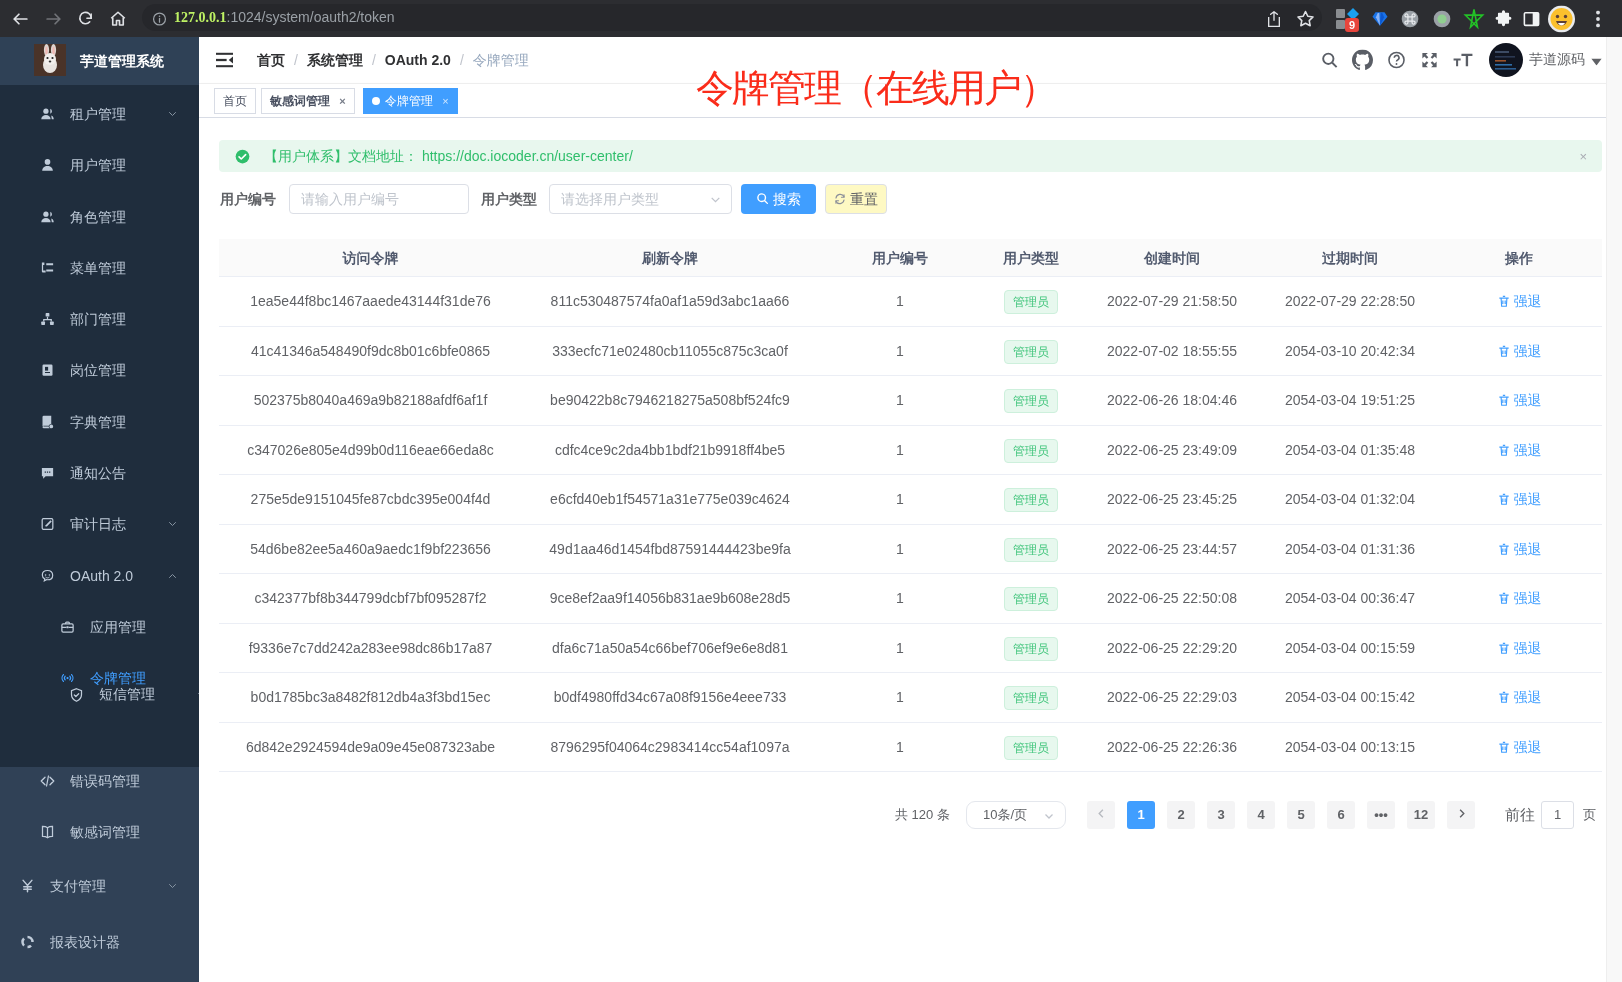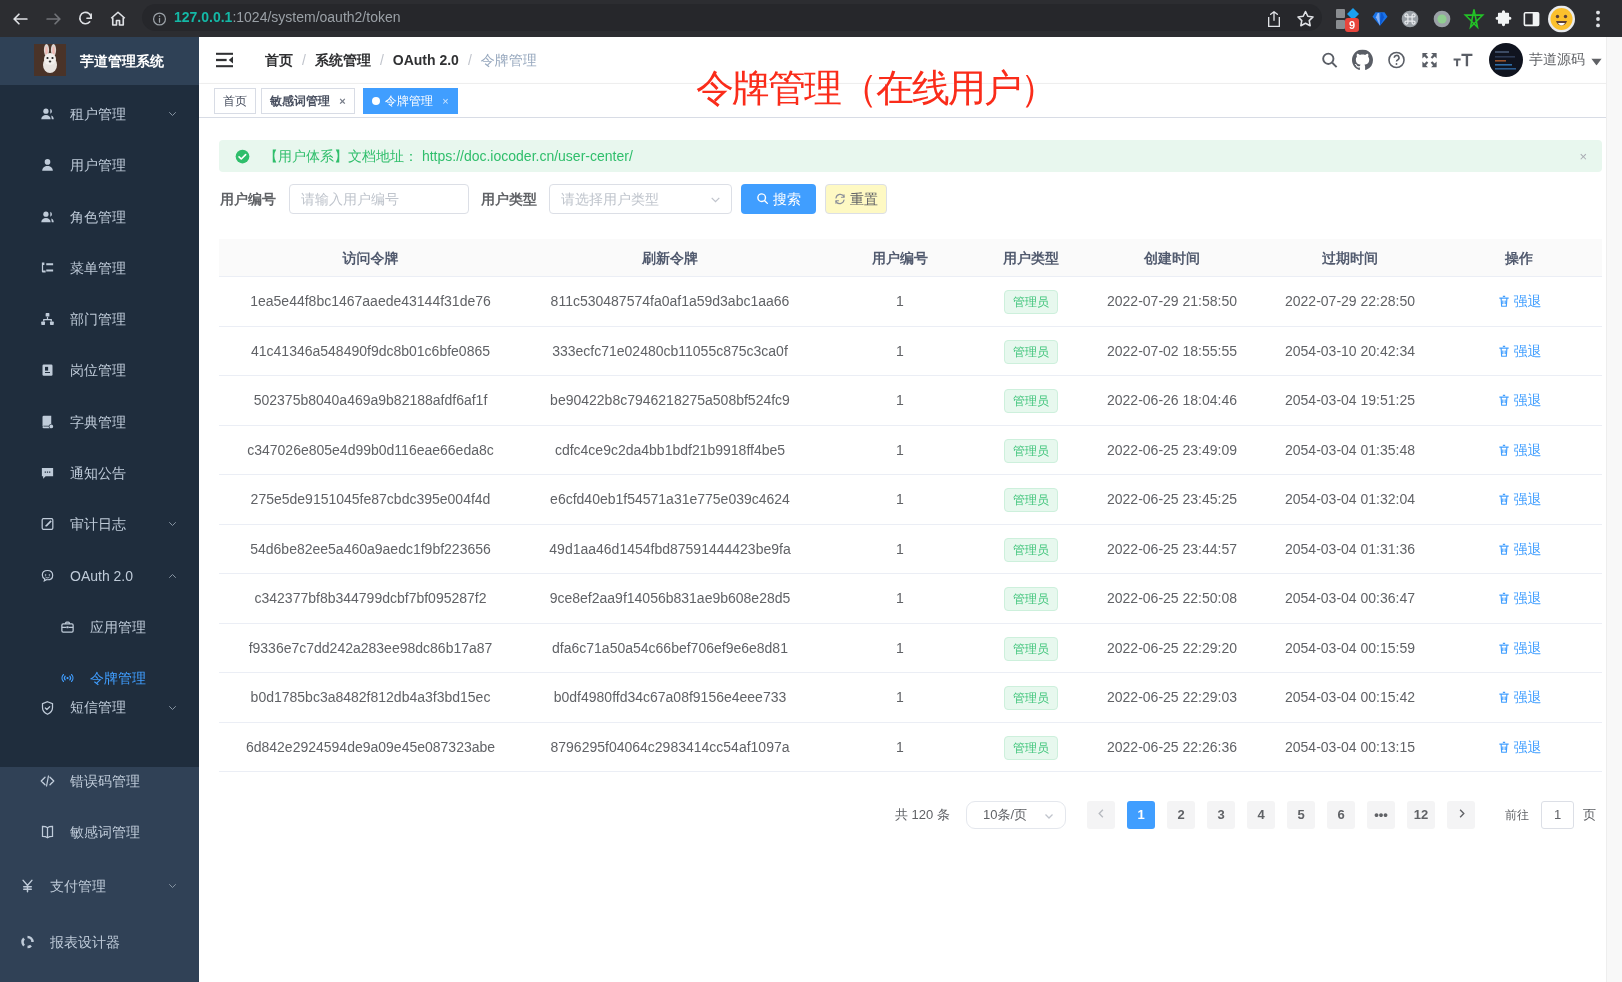--- a/index.html
+++ b/index.html
@@ -5,42 +5,42 @@
 * { margin:0; padding:0; box-sizing:border-box; }
 html,body { width:1622px; height:982px; overflow:hidden; background:#fff;
   font-family:"Liberation Sans", sans-serif; }
 
 
 #chrome { position:absolute; left:0; top:0; width:1622px; height:37px; background:#2c2d31; }
 #chrome svg { display:block; }
 .cico { position:absolute; top:50%; transform:translateY(-50%); }
 #omnibox { position:absolute; left:142px; top:4px; width:1180px; height:27px; border-radius:13.5px; background:#26272b; }
 #urltext { position:absolute; left:174px; top:0; height:35px; line-height:35px; font-size:14px; color:#9aa0a6; white-space:nowrap; }
-#urltext b { color:#14b8a6; font-weight:700; }
+#urltext b { color:#bef264; font-weight:700;font-family:Liberation Serif, serif; }
 
 
 #sidebar { position:absolute; left:0; top:37px; width:199px; height:945px; background:#304156; }
 #logo { position:absolute; left:0; top:0; width:199px; height:48px; background:#2f4156; }
 #logoimg { position:absolute; left:34px; top:7px; width:32px; height:32px; }
 #logotitle { position:absolute; left:80px; top:0; height:48px; line-height:48px; color:#fff; font-weight:700; font-size:14px; }
 #menudark { position:absolute; left:0; top:48px; width:199px; height:682px; background:#1f2d3d; }
 .mi { position:absolute; left:0; width:199px; height:51px; }
 .mi .ic { position:absolute; left:40px; top:50%; transform:translateY(-50%); width:15px; height:15px; }
 .mi .tx { position:absolute; left:70px; top:0; height:51px; line-height:51px; font-size:14px; color:#bfcbd9; white-space:nowrap; }
 .mi .ar { position:absolute; right:22px; top:50%; width:9px; height:9px; transform:translateY(-50%); }
 .mi.sub2 .ic { left:60px; }
 .mi.sub2 .tx { left:90px; }
 .mi.top { height:56px; }
 .mi.top .ic { left:20px; }
 .mi.top .tx { left:50px; height:56px; line-height:56px; }
 .active .tx { color:#409eff; }
 
 
 #navbar { position:absolute; left:199px; top:37px; width:1423px; height:47px; background:#fff; border-bottom:1px solid #f1f1f1; }
-#crumbs { position:absolute; left:58px; top:0; height:47px; line-height:47px; font-size:14px; color:#303133; font-weight:600; white-space:nowrap;margin-left:8px; }
+#crumbs { position:absolute; left:58px; top:0; height:47px; line-height:47px; font-size:14px; color:#303133; font-weight:600; white-space:nowrap; }
 #crumbs .sep { color:#c0c4cc; font-weight:300; padding:0 9px; }
 #crumbs .last { color:#97a8be; font-weight:400; }
 .ntool { position:absolute; top:50%; transform:translateY(-50%); }
 
 
 #tagsbar { position:absolute; left:199px; top:84px; width:1423px; height:34px; background:#fff; border-bottom:1px solid #d8dce5; box-shadow:0 1px 3px 0 rgba(0,0,0,.08); }
 .tag { position:absolute; top:4px; height:26px; line-height:24px; border:1px solid #d8dce5; background:#fff; color:#495060; font-size:12px; padding:0 8px; white-space:nowrap; }
 .tag.on { background:#409eff; border-color:#409eff; color:#fff; }
 .tag .dot { display:inline-block; width:8px; height:8px; border-radius:50%; background:#fff; margin-right:5px; position:relative; top:0px; }
 .tag .x { margin-left:6px; font-size:11px; color:inherit; opacity:.75; }
@@ -248,21 +248,21 @@
         </svg>
         <span class="tx">应用管理</span>
       </div>
   <div class="mi sub sub2 active" style="top:567.5px;">
         <svg class="ic" width="15" height="15" viewBox="0 0 24 24">
           <path d="M5.5 6.5a8 8 0 0 0 0 11 M18.5 6.5a8 8 0 0 1 0 11 M8.3 9a4.5 4.5 0 0 0 0 6 M15.7 9a4.5 4.5 0 0 1 0 6" fill="none" stroke="#409eff" stroke-width="2" stroke-linecap="round"></path>
           <circle cx="12" cy="12" r="1.8" fill="#409eff"></circle>
         </svg>
         <span class="tx">令牌管理</span>
       </div>
-  <div class="mi sub" style="top:597px;">
+  <div class="mi sub" style="top:584px;margin-left:29px;">
         <svg class="ic" width="15" height="15" viewBox="0 0 24 24" fill="#bfcbd9">
           <path d="M12 2l8 3v6c0 5-3.4 8.8-8 11-4.6-2.2-8-6-8-11V5z" fill="none" stroke="#bfcbd9" stroke-width="2"></path>
           <path d="M8.5 12l2.5 2.5 4.5-4.5" fill="none" stroke="#bfcbd9" stroke-width="2" stroke-linecap="round" stroke-linejoin="round"></path>
         </svg>
         <span class="tx">短信管理</span>
         <svg class="ar" width="10" height="10" viewBox="0 0 24 24" fill="none" stroke="#8a97a5" stroke-width="2.6" stroke-linecap="round">
           <path d="M4 8l8 8 8-8"></path>
         </svg>
       </div>
   <div class="mi sub" style="top:670.5px;">
@@ -514,19 +514,19 @@
     <span class="pbtn" style="left:968px;">2</span>
     <span class="pbtn" style="left:1008px;">3</span>
     <span class="pbtn" style="left:1048px;">4</span>
     <span class="pbtn" style="left:1088px;">5</span>
     <span class="pbtn" style="left:1128px;">6</span>
     <span class="pbtn" style="left:1168px;">•••</span>
     <span class="pbtn" style="left:1208px;">12</span>
     <span class="pbtn" style="left:1248px;"><svg width="11" height="11" viewBox="0 0 24 24" fill="none" stroke="#606266" stroke-width="3">
           <path d="M9 4l8 8-8 8"></path>
         </svg></span>
-    <span class="pg" style="left:1306px; line-height:28px; font-size:12px; color:#606266;">前往</span>
+    <span class="pg" style="left:1306px; line-height:28px; font-size:15px; color:#606266;">前往</span>
     <span class="pg" style="left:1342px; width:33px; border:1px solid #dcdfe6; border-radius:3px; line-height:26px; font-size:13px; color:#606266; text-align:center;">1</span>
     <span class="pg" style="left:1384px; line-height:28px; font-size:13px; color:#606266;">页</span>
 </div>
 </div>
 <div id="annotation">令牌管理（在线用户）</div>
 <div id="scrollstrip"></div>
 
 </body></html>

